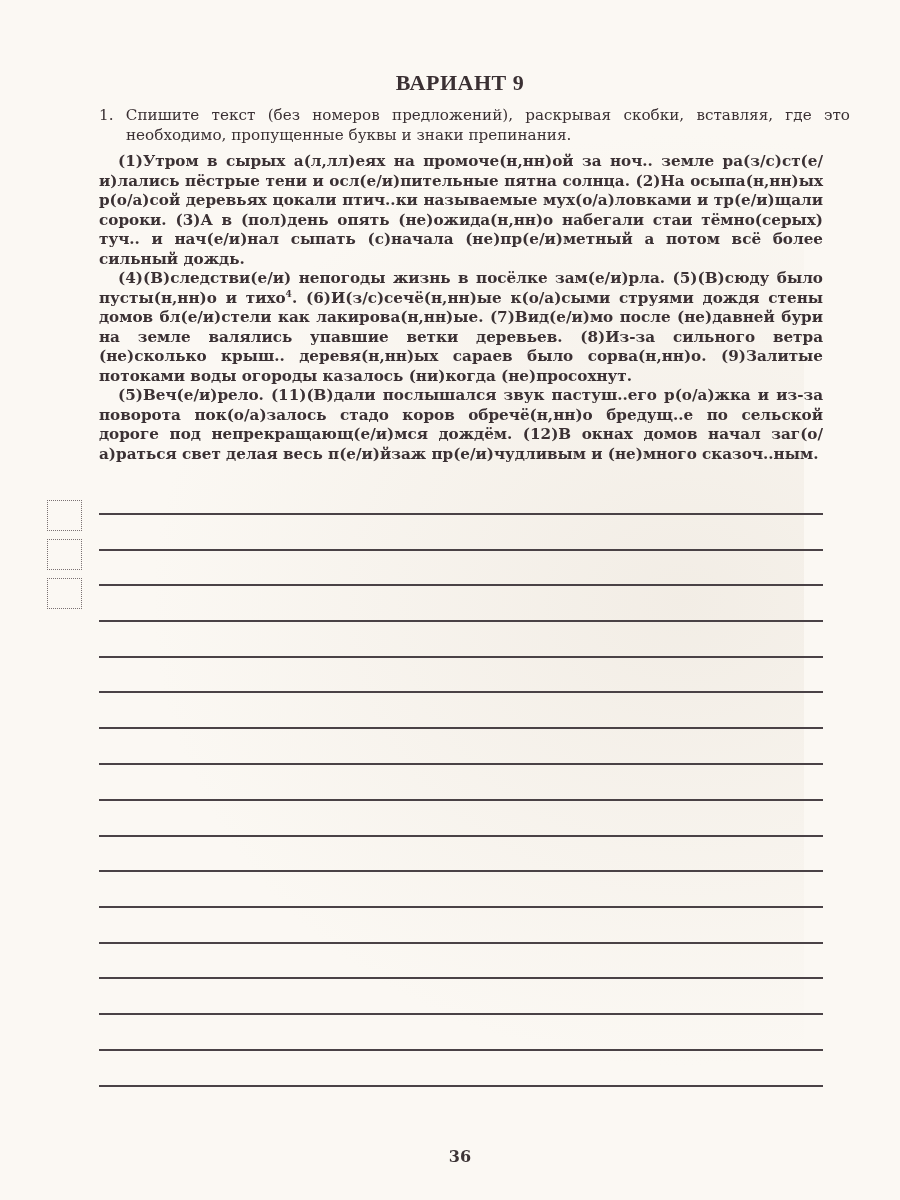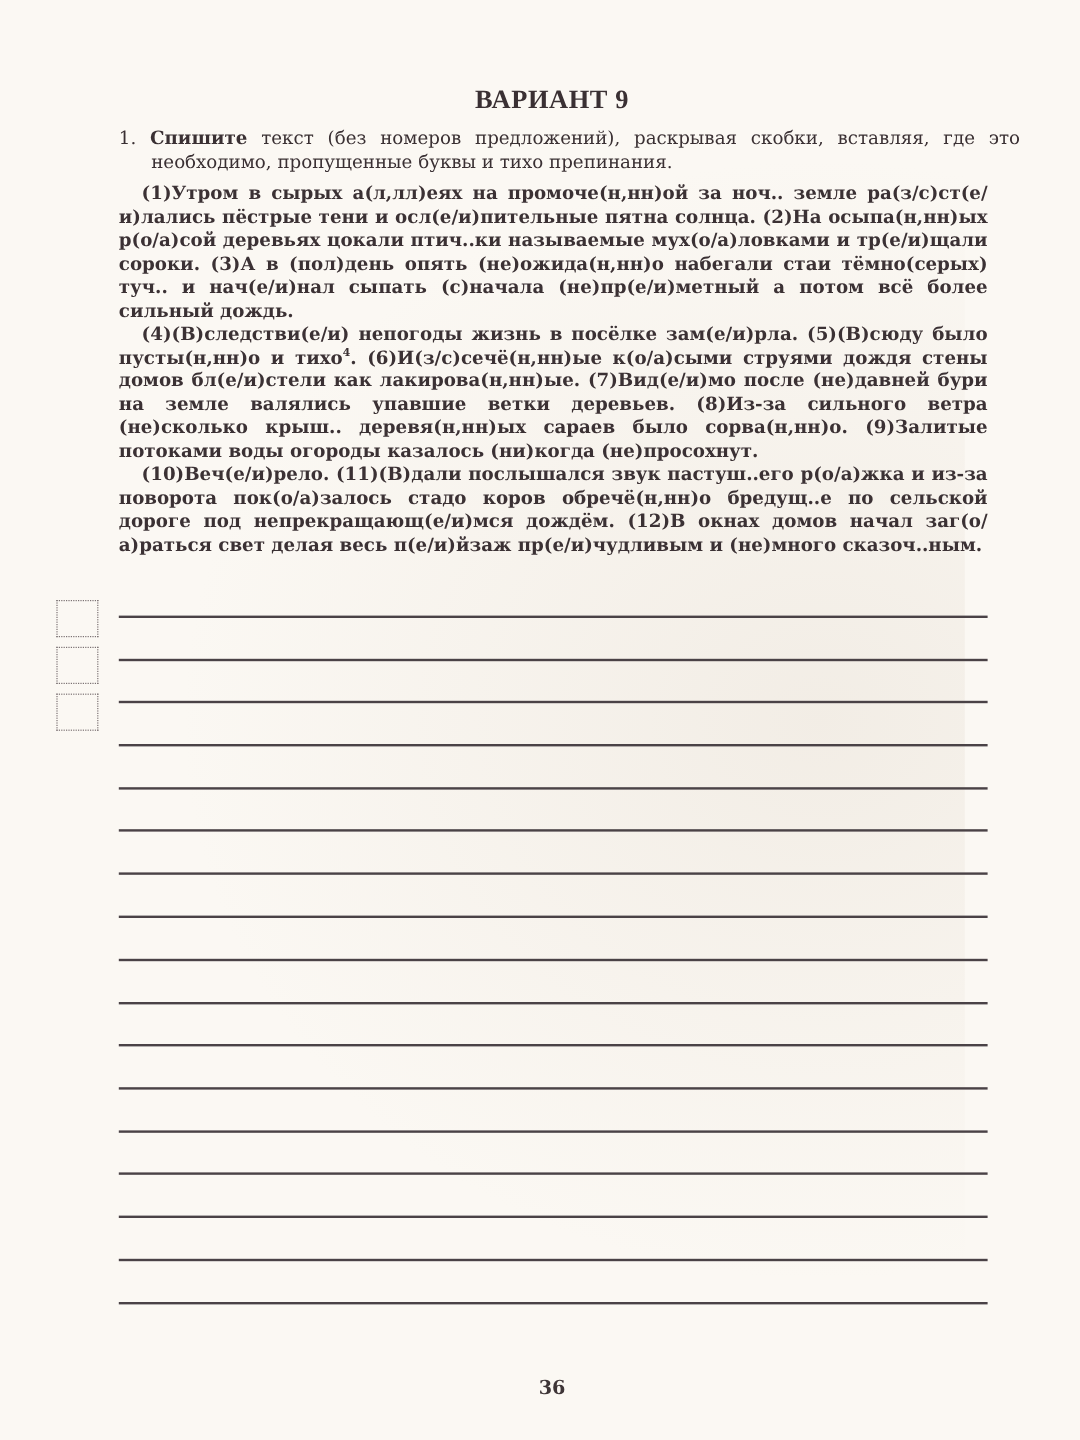--- a/index.html
+++ b/index.html
@@ -40,21 +40,21 @@
       left: 99px;
       top: 105px;
       width: 724px;
       font-size: 15.2px;
       line-height: 20px;
       text-align: justify;
       padding-left: 27px;
       text-indent: -27px;
     }
     .task .num { font-weight: normal; }
-    .task .verb { font-weight: bold; }
+    .task .verb { font-weight: normal; }
     .passage {
       position: absolute;
       left: 99px;
       top: 152px;
       width: 724px;
       font-size: 15.2px;
       line-height: 19.5px;
       color: #3b3134;
     }
     .passage p {
@@ -96,27 +96,27 @@
   </style>
 </head>
 <body>
 
 <div class="page">
 
   <div class="title">ВАРИАНТ 9</div>
 
   <div class="task">
     <span class="num">1.</span>
-    <span class="verb">Спишите</span><span> текст (без номеров предложений), раскрывая скобки, вставляя, где это необходимо, пропущенные буквы и тихо препинания.</span>
+    <span class="verb">Спишите</span><span> текст (без номеров предложений), раскрывая скобки, вставляя, где это необходимо, пропущенные буквы и знаки препинания.</span>
   </div>
 
   <div class="passage">
     <p>(1)Утром в сырых а(л,лл)еях на промоче(н,нн)ой за ноч.. земле ра(з/с)ст(е/и)лались пёстрые тени и осл(е/и)пительные пятна солнца. (2)На осыпа(н,нн)ых р(о/а)сой деревьях цокали птич..ки называемые мух(о/а)ловками и тр(е/и)щали сороки. (3)А в (пол)день опять (не)ожида(н,нн)о набегали стаи тёмно(серых) туч.. и нач(е/и)нал сыпать (с)начала (не)пр(е/и)метный а потом всё более сильный дождь.</p>
     <p><span>(4)(В)следстви(е/и) непогоды жизнь в посёлке зам(е/и)рла. (5)(В)сюду было пусты(н,нн)о и тихо</span><sup>4</sup><span>. (6)И(з/с)сечё(н,нн)ые к(о/а)сыми струями дождя стены домов бл(е/и)стели как лакирова(н,нн)ые. (7)Вид(е/и)мо после (не)давней бури на земле валялись упавшие ветки деревьев. (8)Из-за сильного ветра (не)сколько крыш.. деревя(н,нн)ых сараев было сорва(н,нн)о. (9)Залитые потоками воды огороды казалось (ни)когда (не)просохнут.</span></p>
-    <p>(10)Веч(е/и)рело. (11)(В)дали послышался звук пастуш..его р(о/а)жка и из-за поворота пок(о/а)залось стадо коров обречё(н,нн)о бредущ..е по сельской дороге под непрекращающ(е/и)мся дождём. (12)В окнах домов начал заг(о/а)раться свет делая весь п(е/и)йзаж пр(е/и)чудливым и (не)много сказоч..ным.</p>
+    <p>(5)Веч(е/и)рело. (11)(В)дали послышался звук пастуш..его р(о/а)жка и из-за поворота пок(о/а)залось стадо коров обречё(н,нн)о бредущ..е по сельской дороге под непрекращающ(е/и)мся дождём. (12)В окнах домов начал заг(о/а)раться свет делая весь п(е/и)йзаж пр(е/и)чудливым и (не)много сказоч..ным.</p>
   </div>
 
   <div class="checkbox" style="top:500px;"></div>
   <div class="checkbox" style="top:539px;"></div>
   <div class="checkbox" style="top:578px;"></div>
 
   <div class="answer-line" style="top:513px;"></div>
   <div class="answer-line" style="top:549px;"></div>
   <div class="answer-line" style="top:584px;"></div>
   <div class="answer-line" style="top:620px;"></div>

